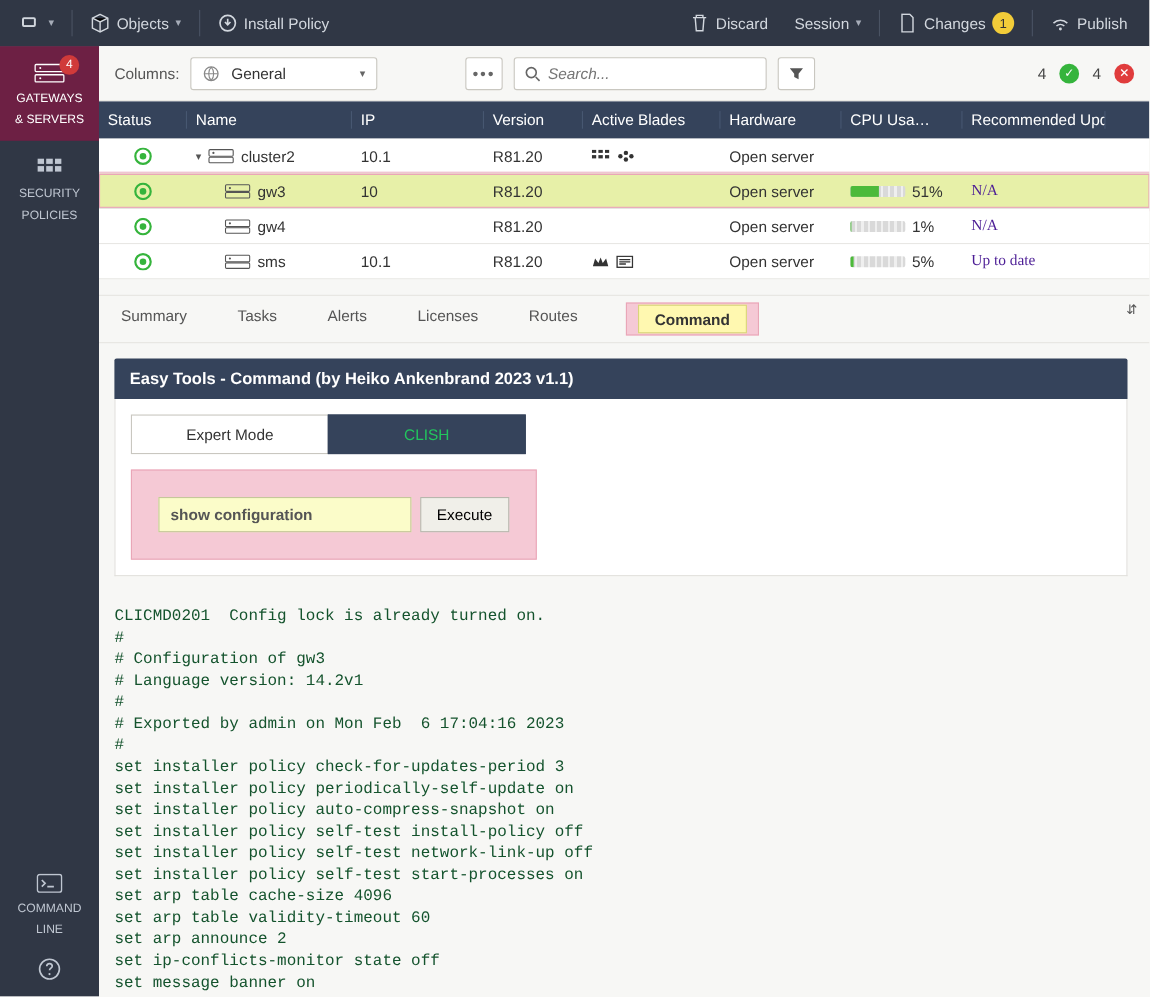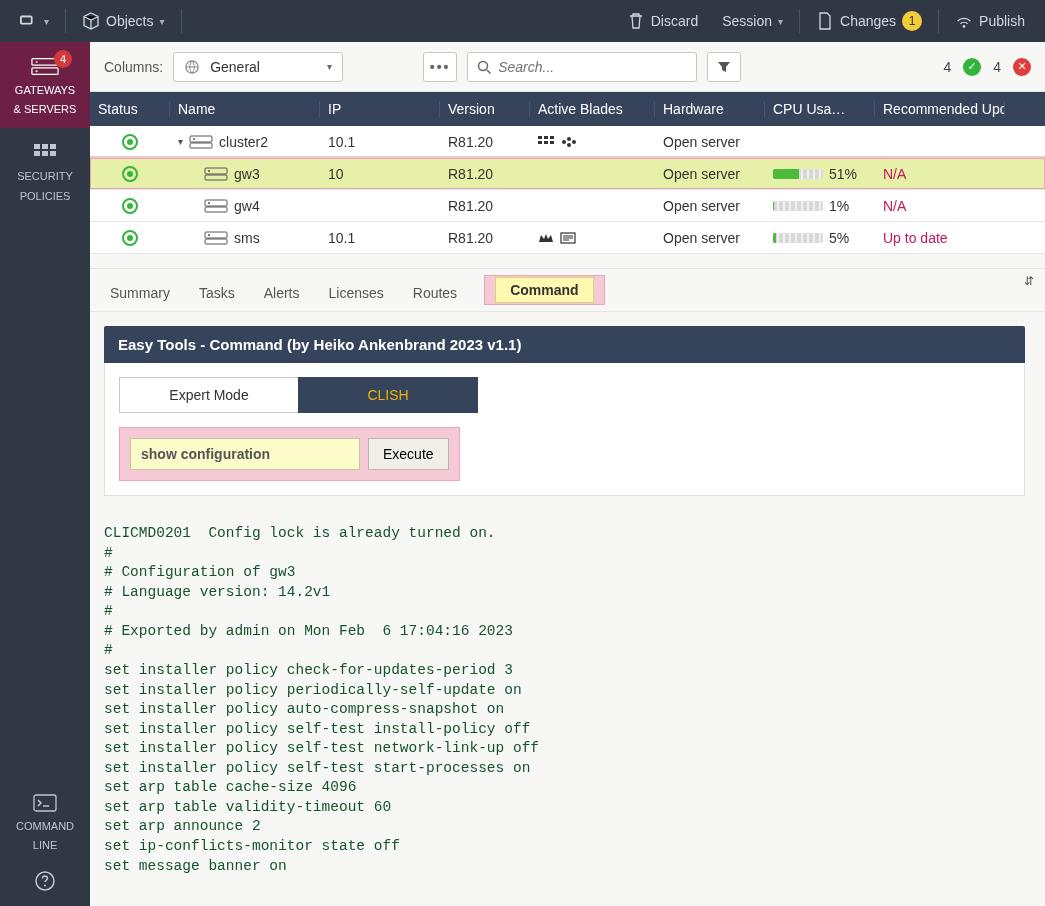--- a/index.html
+++ b/index.html
@@ -48,41 +48,41 @@
   .grid-head > div { padding: 0 8px; border-right: 1px solid #475771; white-space: nowrap; overflow: hidden; }
   .grid-row { height: 32px; border-bottom: 1px solid #e6e5e1; background: #fff; }
   .grid-row > div { padding: 0 8px; white-space: nowrap; overflow: hidden; display: flex; align-items: center; gap: 6px; }
   .grid-row.sel { background: #e7f0a8; box-shadow: inset 0 0 0 1px #e9a6b7, 0 0 0 2px #efc6d1; }
   .status-dot-ok { width: 16px; height: 16px; border-radius: 50%; border: 2px solid #35b43c; display: inline-flex; align-items: center; justify-content: center; }
   .status-dot-ok::after { content: ""; width: 6px; height: 6px; background: #35b43c; border-radius: 50%; }
   .dev-icon { width: 24px; height: 14px; display: inline-block; }
   .expand-caret { font-size: 10px; color: #555; cursor: pointer; }
   .cpu-bar { width: 50px; height: 10px; background: repeating-linear-gradient(90deg,#d9d9d9 0 4px,#efefef 4px 6px); border-radius: 2px; position: relative; overflow: hidden; }
   .cpu-fill { position: absolute; left: 0; top: 0; bottom: 0; background: #4cba3a; }
-  .link { color: #be185d; }
+  .link { color: #4c1d95; font-family: Liberation Serif, serif; }
   .blade-icons { display: flex; gap: 6px; }
 
   
   .subtabs { display: flex; align-items: center; height: 44px; padding: 0 18px; gap: 30px; border-top: 1px solid #e6e5e1; border-bottom: 1px solid #e6e5e1; background: #f7f7f5; margin-top: 14px; position: relative; }
   .subtab { color: #555; cursor: pointer; padding: 4px 2px; }
   .subtab.active-wrap { background: #f5c9d5; padding: 6px 10px; border: 1px solid #e9a6b7; }
   .subtab.active { background: #fff8b0; font-weight: bold; color: #333; padding: 4px 14px; border: 1px solid #d9d47b; }
   .collapse-btn { position: absolute; right: 8px; top: 4px; width: 16px; height: 16px; display: flex; align-items: center; justify-content: center; cursor: pointer; color: #555; font-size: 12px; }
 
   
   .panel-scroll { flex: 1; overflow: auto; position: relative; padding: 14px 20px 0 14px; }
   .panel-scroll::-webkit-scrollbar { width: 16px; }
   .panel-scroll::-webkit-scrollbar-track { background: #efefed; }
   .panel-scroll::-webkit-scrollbar-thumb { background: #c5c5c2; border: 3px solid #efefed; border-radius: 8px; }
   .cmd-titlebar { background: #35435b; color: #fff; padding: 10px 14px; font-weight: bold; font-size: 15px; border-radius: 2px 2px 0 0; }
   .cmd-body { background: #fff; border: 1px solid #e1e0dc; border-top: none; padding: 14px; }
   .mode-tabs { display: flex; }
   .mode-tab { width: 180px; height: 36px; display: flex; align-items: center; justify-content: center; border: 1px solid #c9c7c0; background: #fff; cursor: pointer; margin-right: -1px; }
-  .mode-tab.active { background: #35435b; color: #eab308; border-color: #35435b; }
-  .cmd-inputrow-outer { margin-top: 14px; background: #f5c9d5; padding: 10px; border: 1px solid #e9a6b7; display: inline-block; }
+  .mode-tab.active { background: #35435b; color: #22c55e; border-color: #35435b; }
+  .cmd-inputrow-outer { margin-top: 14px; background: #f5c9d5; padding: 24px; border: 1px solid #e9a6b7; display: inline-block; }
   .cmd-inputrow { display: flex; align-items: center; gap: 8px; }
   .cmd-input { width: 230px; height: 32px; border: 1px solid #c6c79a; background: #fbfcc9; padding: 0 10px; font-weight: bold; color: #555; font-size: 14px; outline: none; }
   .exec-btn { height: 32px; padding: 0 14px; border: 1px solid #b8b6ad; background: #f0efe9; cursor: pointer; font-size: 14px; }
 
   .output { font-family: "Consolas","Courier New",monospace; font-size: 14.5px; color: #14532d; white-space: pre; line-height: 1.35; padding: 28px 0 10px 0; }
 
   svg { display: block; }
 </style>
 </head>
 <body>
@@ -102,20 +102,29 @@
     <span class="tb-icon">
       <svg width="18" height="18" viewBox="0 0 18 18">
           <path d="M9 1l7 3.5v9L9 17 2 13.5v-9z" fill="none" stroke="#d2d7de" stroke-width="1.3"></path>
           <path d="M2 4.5L9 8l7-3.5M9 8v9" stroke="#d2d7de" stroke-width="1.3"></path>
         </svg>
     </span>
     <span>Objects</span>
     <span class="caret-dn">▾</span>
   </div>
   <div class="vsep"></div>
+  <div class="topitem">
+    <span class="tb-icon">
+      <svg width="18" height="18" viewBox="0 0 18 18">
+          <circle cx="9" cy="9" r="7" fill="none" stroke="#d2d7de" stroke-width="1.5"></circle>
+          <path d="M9 5v5M6.5 8L9 10.5 11.5 8" stroke="#d2d7de" stroke-width="1.5" fill="none"></path>
+        </svg>
+    </span>
+    <span>Install Policy</span>
+  </div>
 
   <div style="flex:1"></div>
 
   <div class="topitem">
     <span class="tb-icon">
       <svg width="16" height="18" viewBox="0 0 16 18">
           <path d="M2 4h12M5 4V2h6v2M4 4l1 12h6l1-12" stroke="#d2d7de" stroke-width="1.3" fill="none"></path>
         </svg>
     </span>
     <span>Discard</span>
@@ -425,21 +434,21 @@
             </div>
             <div>
               <span class="link">Up to date</span>
             </div>
           </div>
         </div>
     </div>
 
     <div class="subtabs">
       <span class="collapse-btn">⇵</span>
-      <div id="subtabs-host" style="display:flex;gap:25px;align-items:flex-end">
+      <div id="subtabs-host" style="display:flex;gap:42px;align-items:flex-start">
           <span class="subtab">Summary</span>
           <span class="subtab">Tasks</span>
           <span class="subtab">Alerts</span>
           <span class="subtab">Licenses</span>
           <span class="subtab">Routes</span>
           <span class="subtab active-wrap"><span class="subtab active">Command</span></span>
         </div>
     </div>
 
     <div class="panel-scroll">

